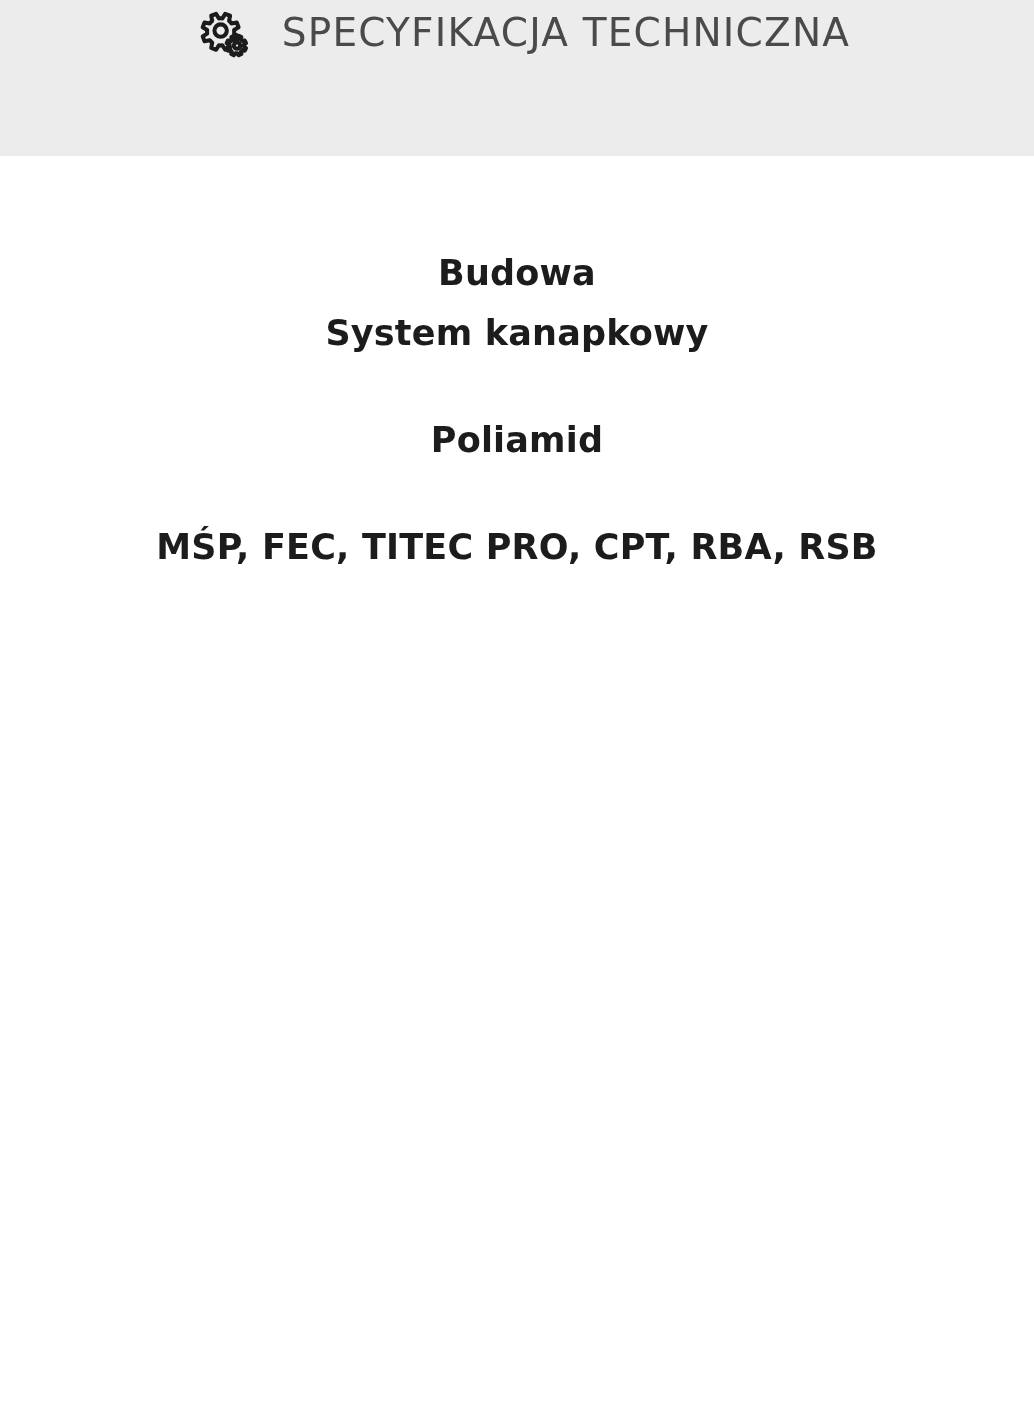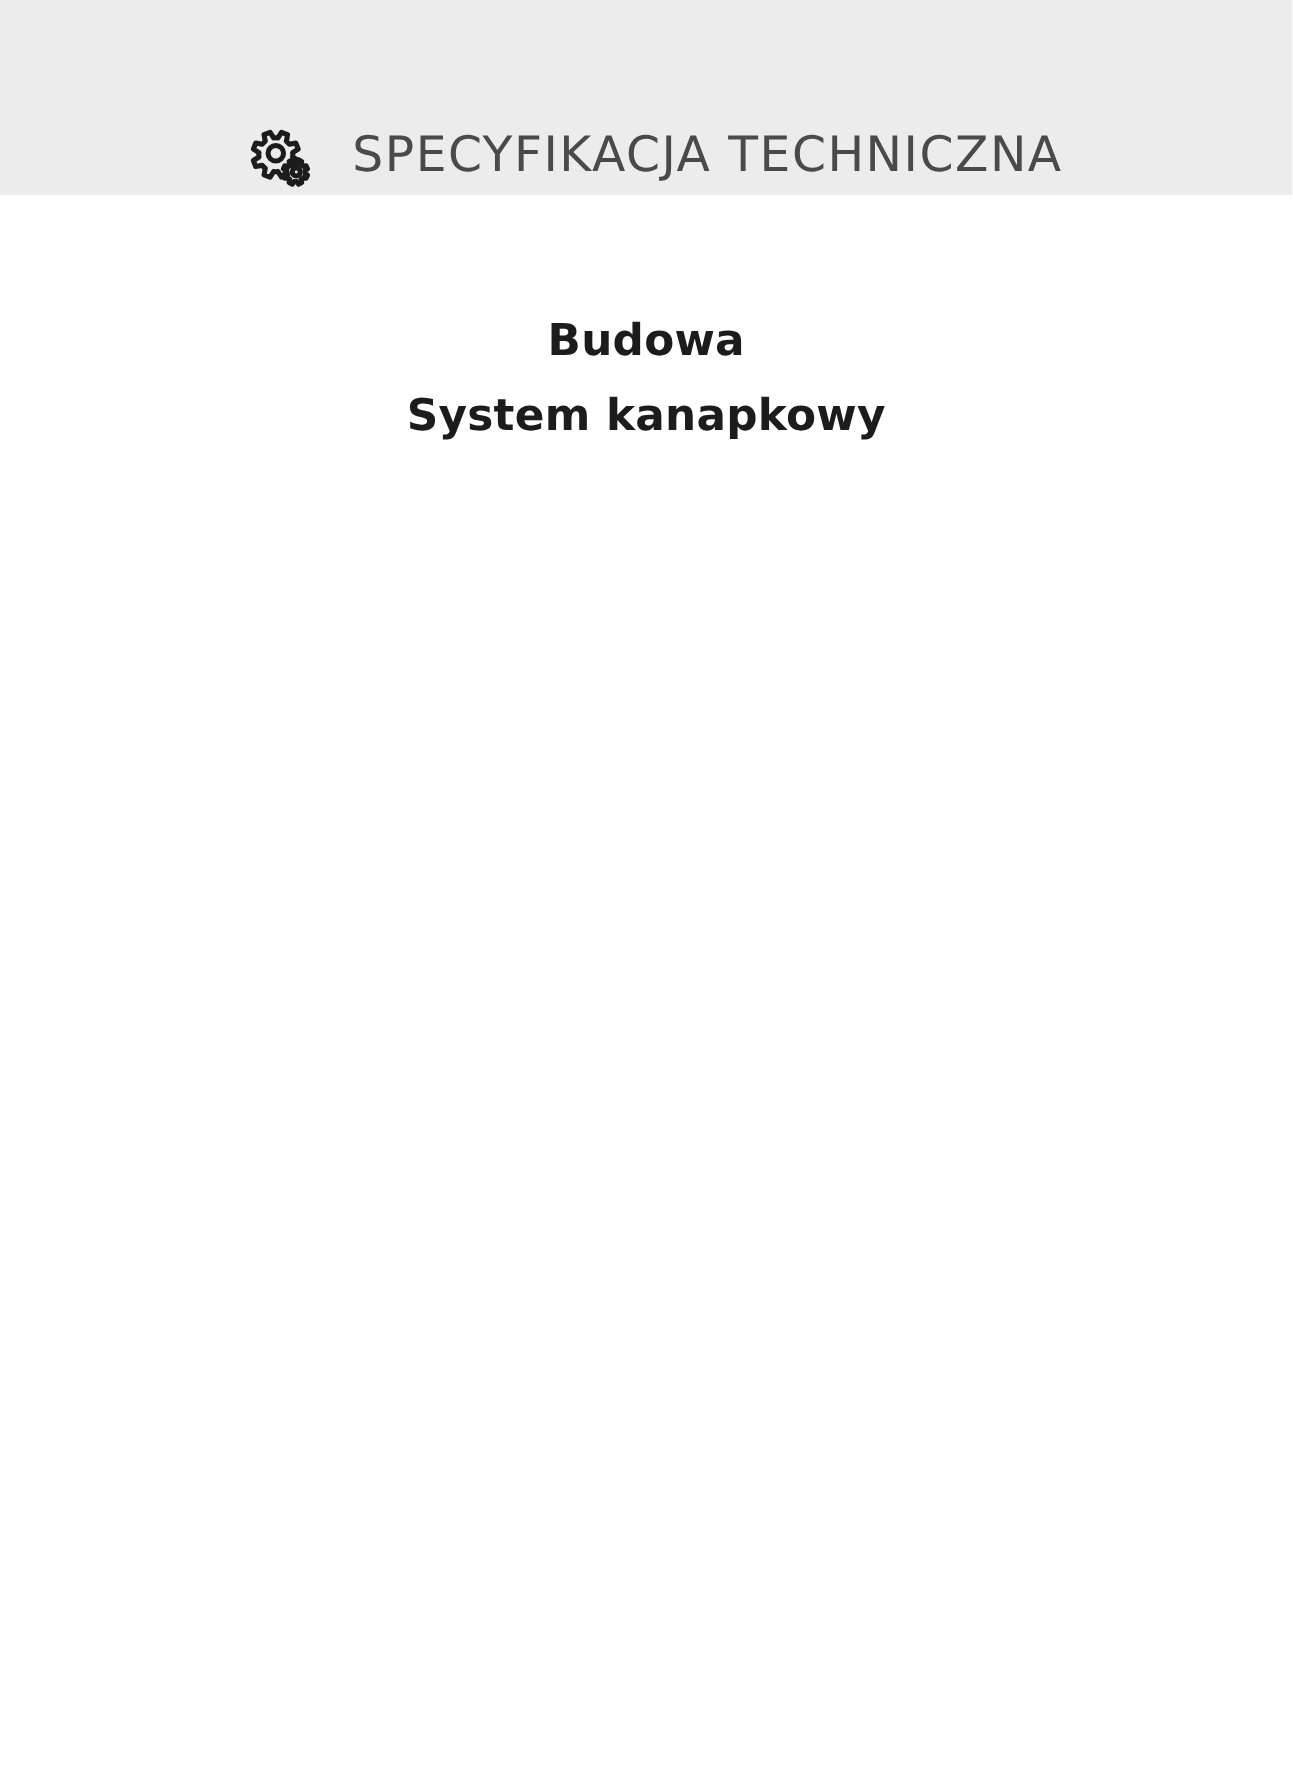--- a/index.html
+++ b/index.html
@@ -17,21 +17,21 @@
   .page {
     position: relative;
     width: 1034px;
     height: 1422px;
     background: #ffffff;
   }
 
   
   .header {
     display: flex;
-    align-items: flex-end;
+    align-items: flex-start;
     justify-content: center;
     width: 100%;
     height: 156px;
     background: #ececec;
     box-sizing: border-box;
     padding-left: 10px;
   }
 
   .header-inner {
     display: flex;
@@ -115,23 +115,25 @@
   </div>
 
   <ul class="spec-list">
 
     <li class="spec-item">
       <div class="spec-label">Budowa</div>
       <div class="spec-value">System kanapkowy</div>
     </li>
 
     <li class="spec-item">
+      <div class="spec-value">Poliamid</div>
     </li>
 
     <li class="spec-item">
     </li>
 
     <li class="spec-item">
+      <div class="spec-value">MŚP, FEC, TITEC PRO, CPT, RBA, RSB</div>
     </li>
 
   </ul>
 
 </div>
 
 </body></html>

